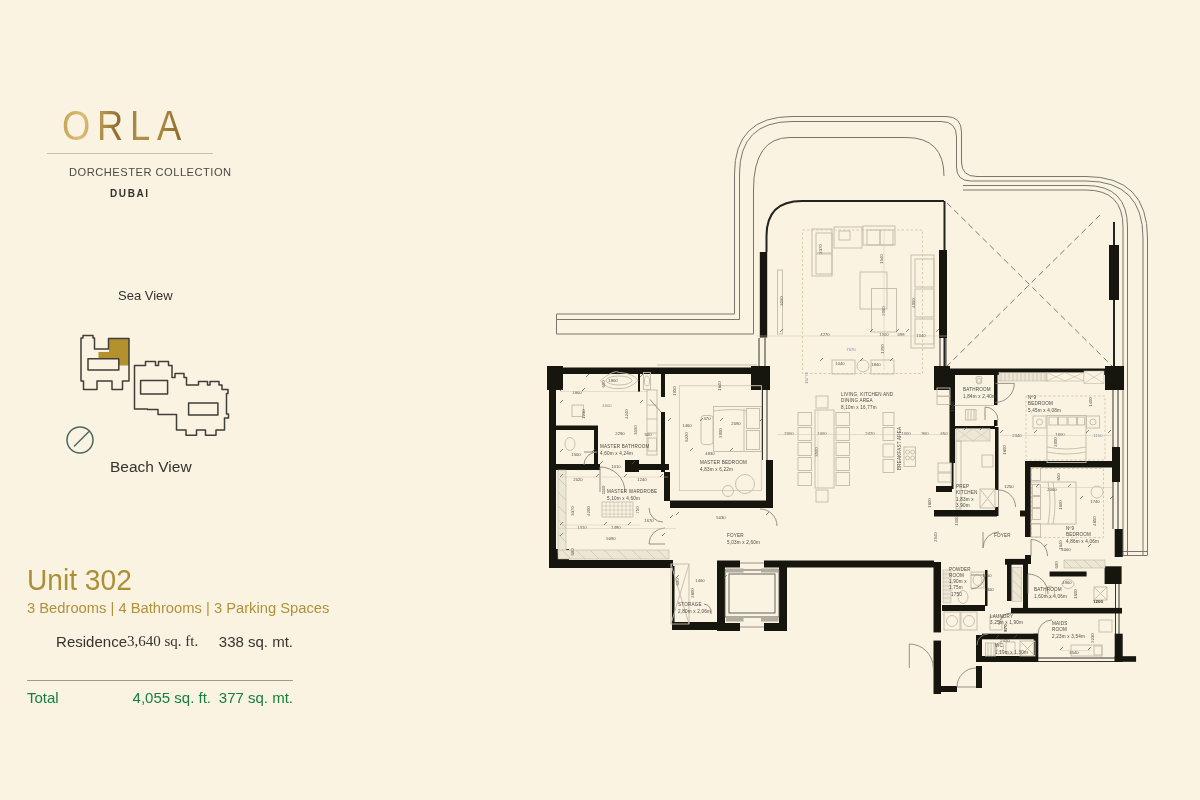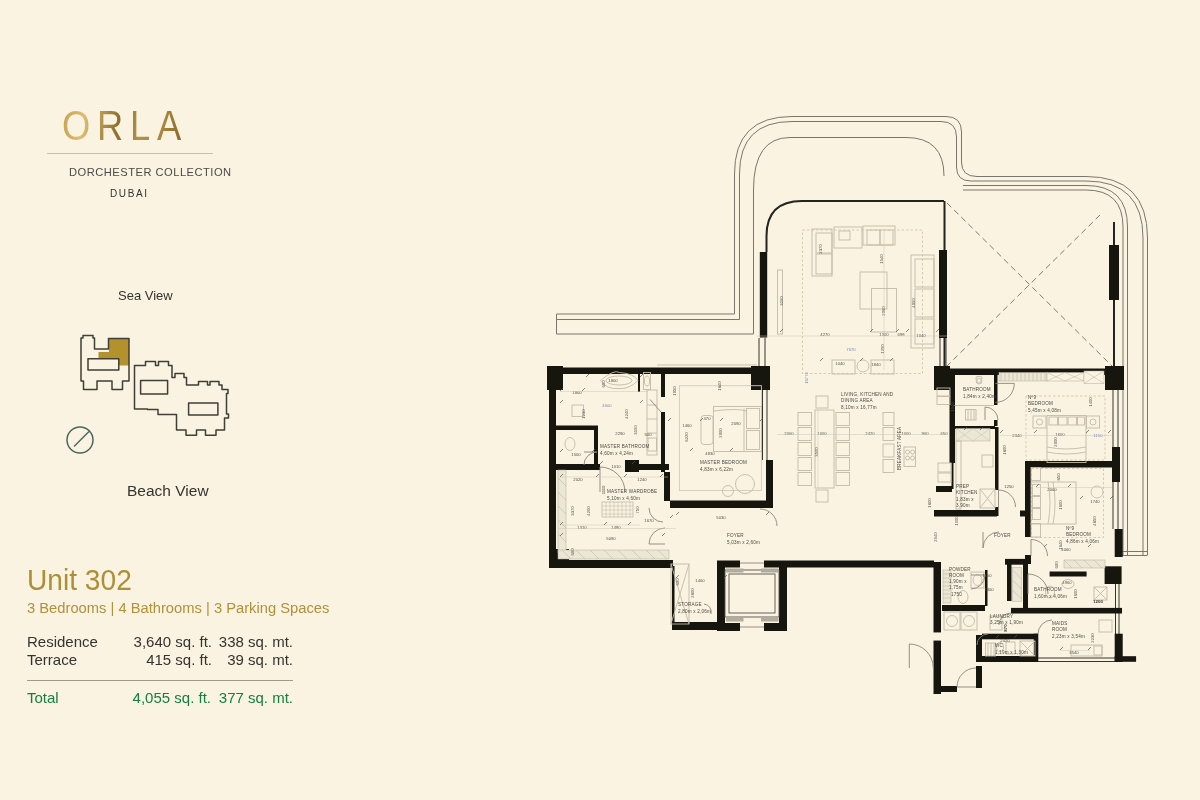--- a/index.html
+++ b/index.html
@@ -3,29 +3,29 @@
 <meta charset="utf-8">
 <style>
   html,body{margin:0;padding:0;}
   body{width:1200px;height:800px;background:#faf3e2;font-family:"Liberation Sans",sans-serif;position:relative;overflow:hidden;}
   .abs{position:absolute;}
   #logo{left:62px;top:101px;font-size:43px;letter-spacing:8px;font-weight:400;
     background:linear-gradient(100deg,#c4a050 0%,#ddbd72 18%,#8d6e2e 45%,#b2924c 62%,#a8873d 78%,#7c5f26 100%);
     -webkit-background-clip:text;background-clip:text;color:transparent;transform:scaleX(0.845);transform-origin:left;}
   #rule1{left:47px;top:153px;width:166px;height:1px;background:#c6c0b2;}
   #dorch{left:69px;top:166px;width:125px;font-size:11.5px;color:#4b4a46;letter-spacing:0.5px;transform:scaleX(0.97);transform-origin:left;white-space:nowrap;}
-  #dubai{left:110px;top:188px;font-size:10px;font-weight:normal;color:#33322f;letter-spacing:1.6px;}
+  #dubai{left:110px;top:188px;font-size:10px;font-weight:bold;color:#33322f;letter-spacing:1.6px;}
   #seaview{left:118px;top:288px;font-size:13px;color:#33332f;}
-  #beachview{left:110px;top:482px;font-size:15.5px;color:#33332f;margin-left:17px;}
+  #beachview{left:110px;top:458px;font-size:15.5px;color:#33332f;}
   #unit{left:27px;top:564px;font-size:29px;color:#ad8f37;transform:scaleX(0.97);transform-origin:left;}
   #sub{left:27px;top:599px;font-size:15.5px;color:#b0913a;transform:scaleX(0.95);transform-origin:left;}
   table#areas{position:absolute;left:27px;top:632px;border-collapse:collapse;font-size:15px;color:#34332f;}
   #areas td{padding:0;height:18px;white-space:nowrap;}
-  #areas td.l{width:100px;text-align:left;}
-  #areas td.n1{width:85px;text-align:right;}
+  #areas td.l{width:100px;text-align:right;}
+  #areas td.n1{width:85px;font-family:Liberation Serif, serif;}
   #areas td.n2{width:81px;text-align:right;margin-top:30px;}
   #tablerule{left:27px;top:680px;width:266px;height:1px;background:#a19b8d;}
   #totalrow{left:27px;top:689px;font-size:15px;color:#15803d;width:266px;}
   #totalrow span.n1{position:absolute;right:82px;}
   #totalrow span.n2{position:absolute;right:0px;}
 </style>
 </head>
 <body>
 <div class="abs" id="logo">ORLA</div>
 <div class="abs" id="rule1"></div>
@@ -34,25 +34,20 @@
 <div class="abs" id="seaview">Sea View</div>
 <div class="abs" id="beachview">Beach View</div>
 <div class="abs" id="unit">Unit 302</div>
 <div class="abs" id="sub">3 Bedrooms | 4 Bathrooms | 3 Parking Spaces</div>
 <table id="areas">
 <tbody>
       <tr>
         <td class="l">Residence</td>
         <td class="n1">3,640 sq. ft.</td>
         <td class="n2">338 sq. mt.</td>
-      </tr>
-<tr>
-        <td class="l">Terrace</td>
-        <td class="n1">415 sq. ft.</td>
-        <td class="n2">39 sq. mt.</td>
       </tr>
 </tbody>
   </table>
 <div class="abs" id="tablerule"></div>
 <div class="abs" id="totalrow">Total<span class="n1">4,055 sq. ft.</span><span class="n2">377 sq. mt.</span></div>
 
 <svg class="abs" style="left:0;top:0" width="1200" height="800" viewBox="0 0 1200 800">
 
 <path d="M109 338.5 L129 338.5 L129 365.5 L98.5 365.5 L98.5 352 L109 352 Z" fill="#b3922e"></path>
 <g stroke="#3f3e39" stroke-width="1.5" fill="none" stroke-linejoin="round">

